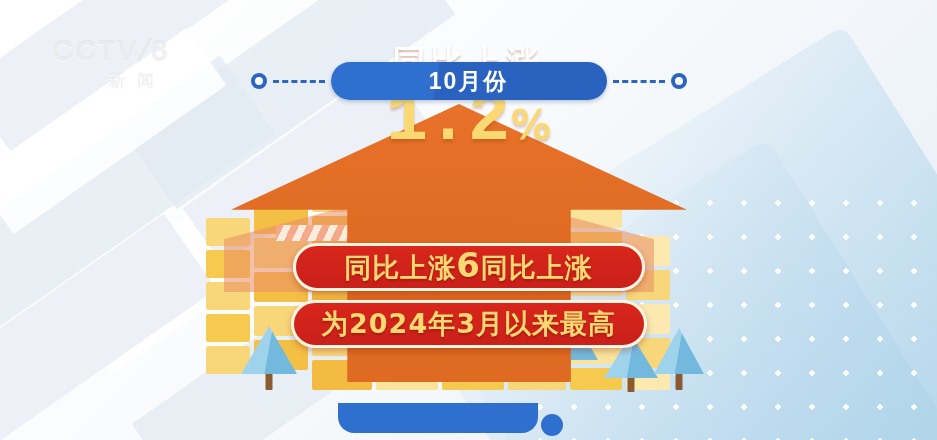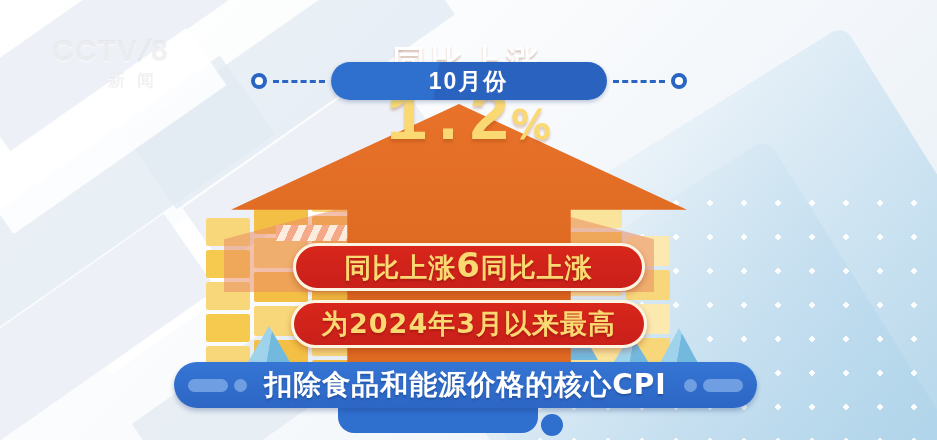--- a/index.html
+++ b/index.html
@@ -240,25 +240,14 @@
 
   <div class="redpill" id="redpill1">
     <span><span>同比上涨</span><span class="big">6</span><span>同比上涨</span></span>
   </div>
   <div class="redpill" id="redpill2">
     <span><span>为2024年3月以来最高</span></span>
   </div>
 
   <div class="tail"></div>
   <div class="tail-dot"></div>
-  <div class="banner">
-    <div class="deco">
-      <div class="bar"></div>
-      <div class="dot"></div>
-    </div>
-    <div class="label">扣除食品和能源价格的核心CPI</div>
-    <div class="deco">
-      <div class="dot"></div>
-      <div class="bar"></div>
-    </div>
-  </div>
 
 </div>
 
 </body></html>

